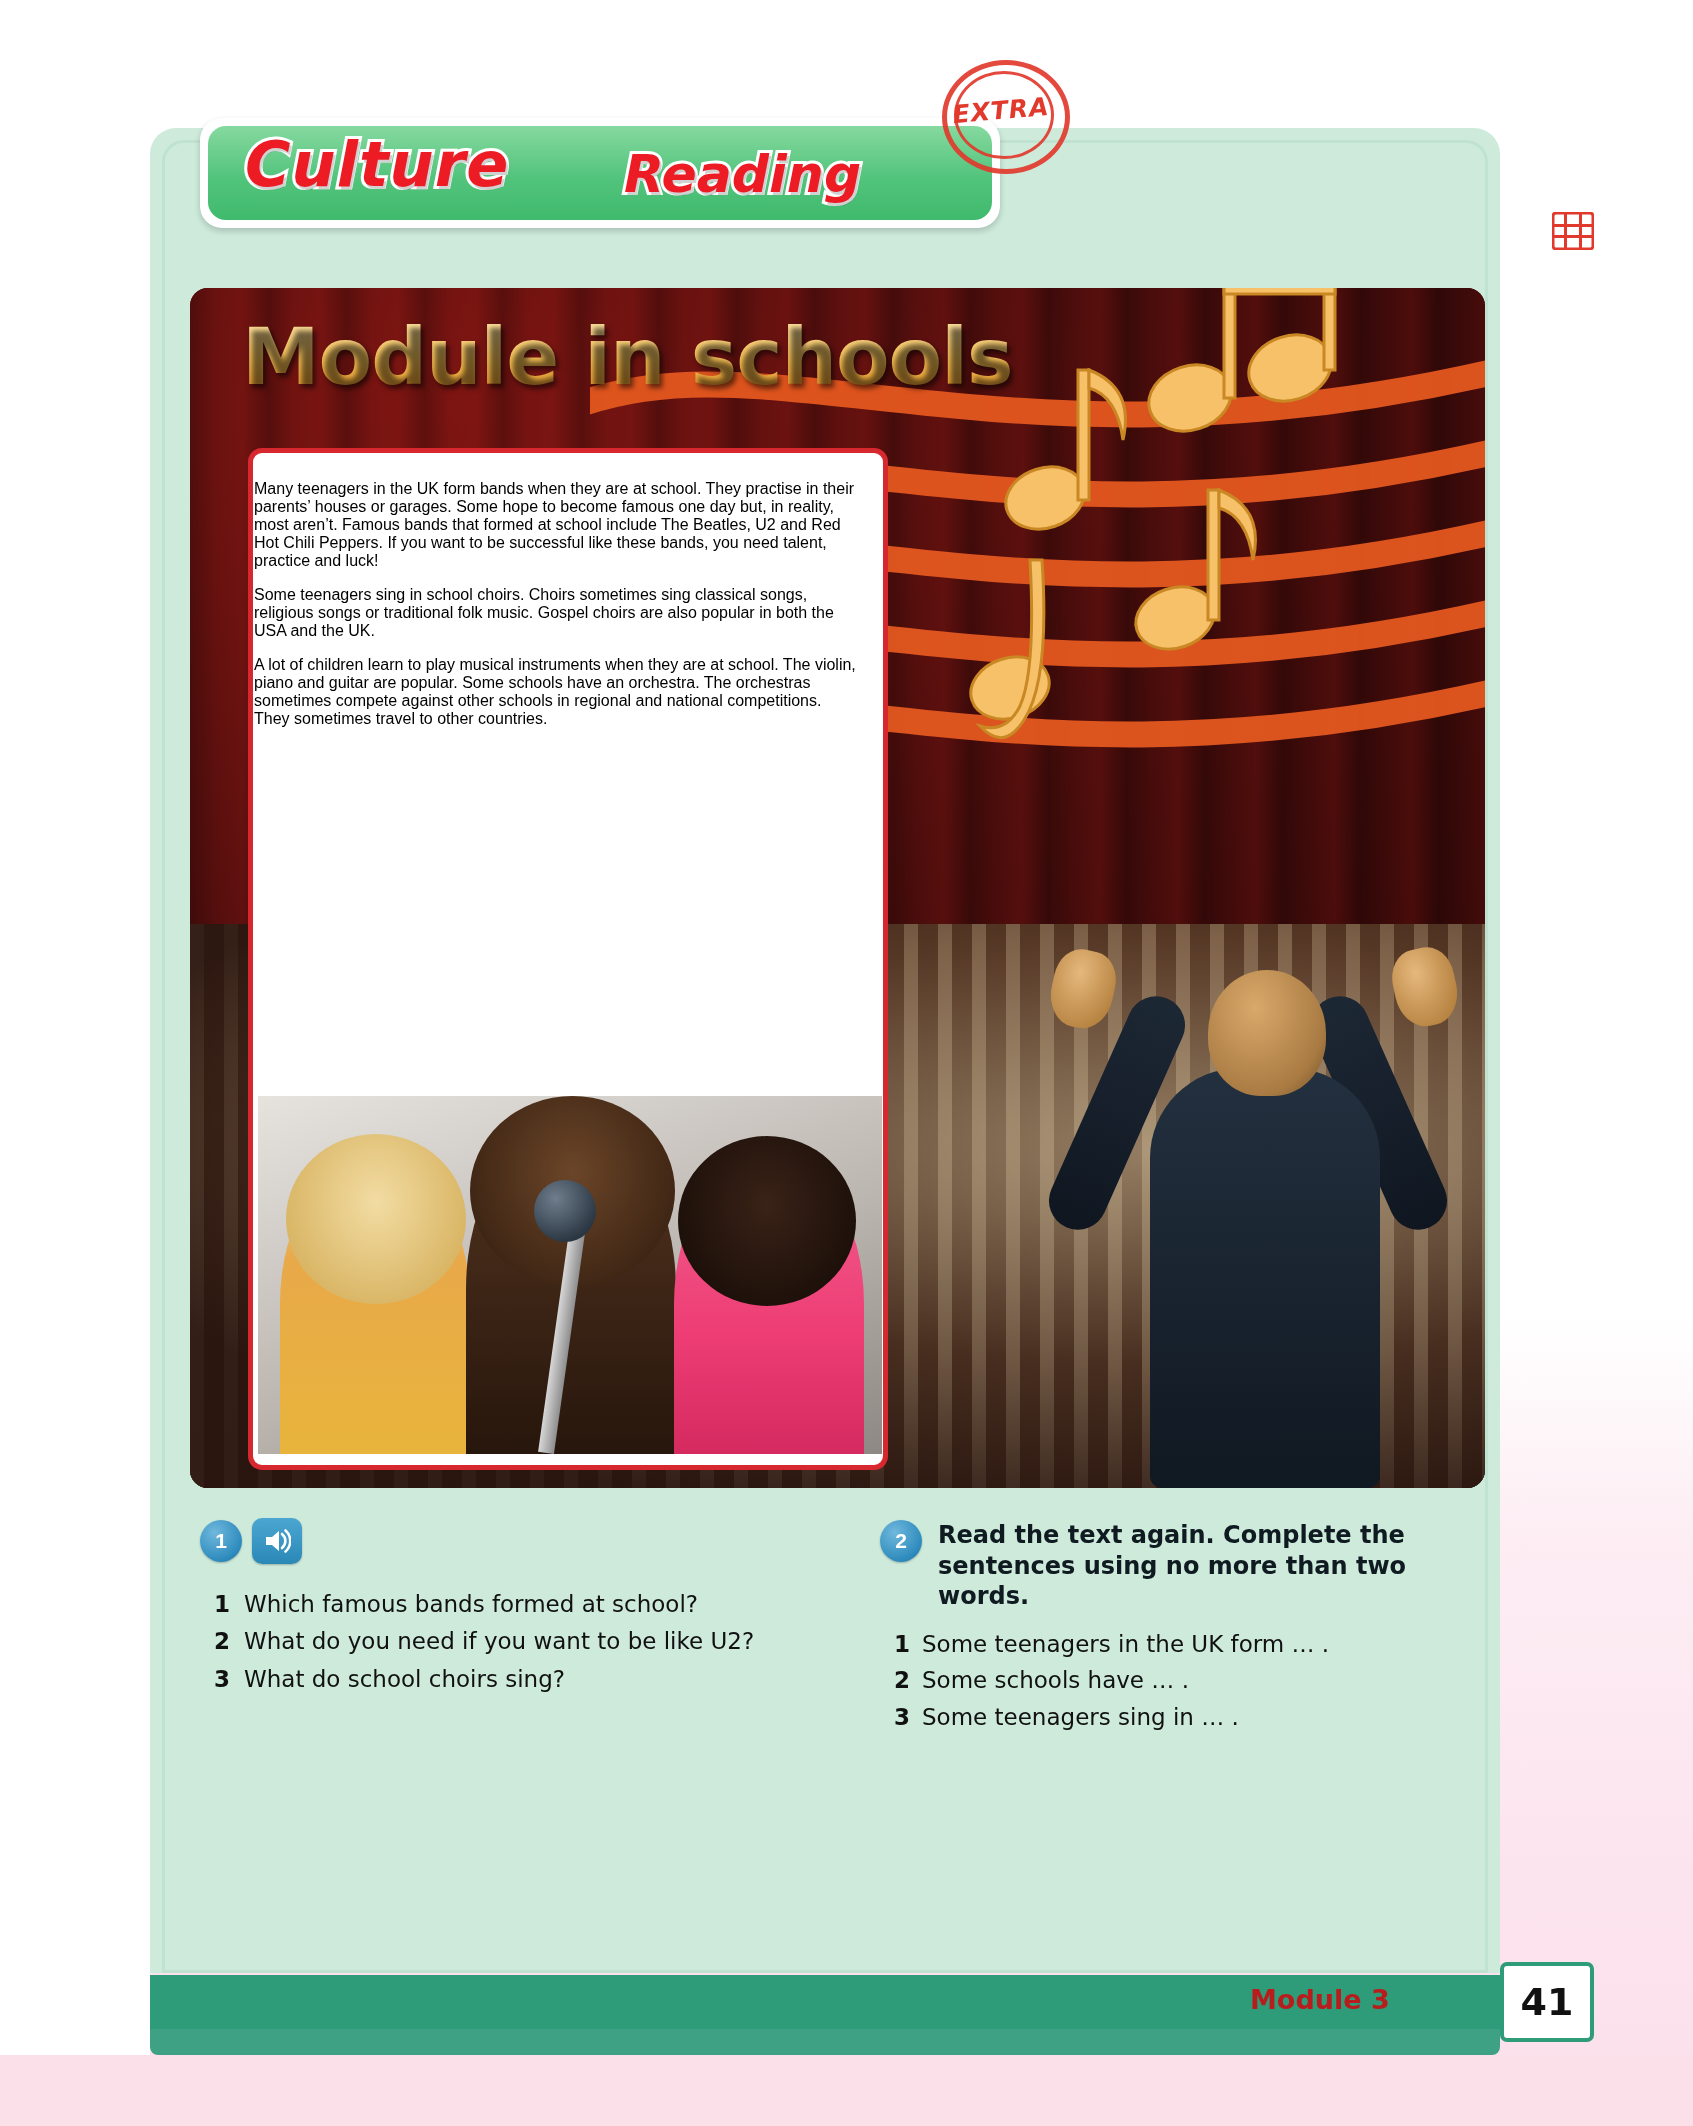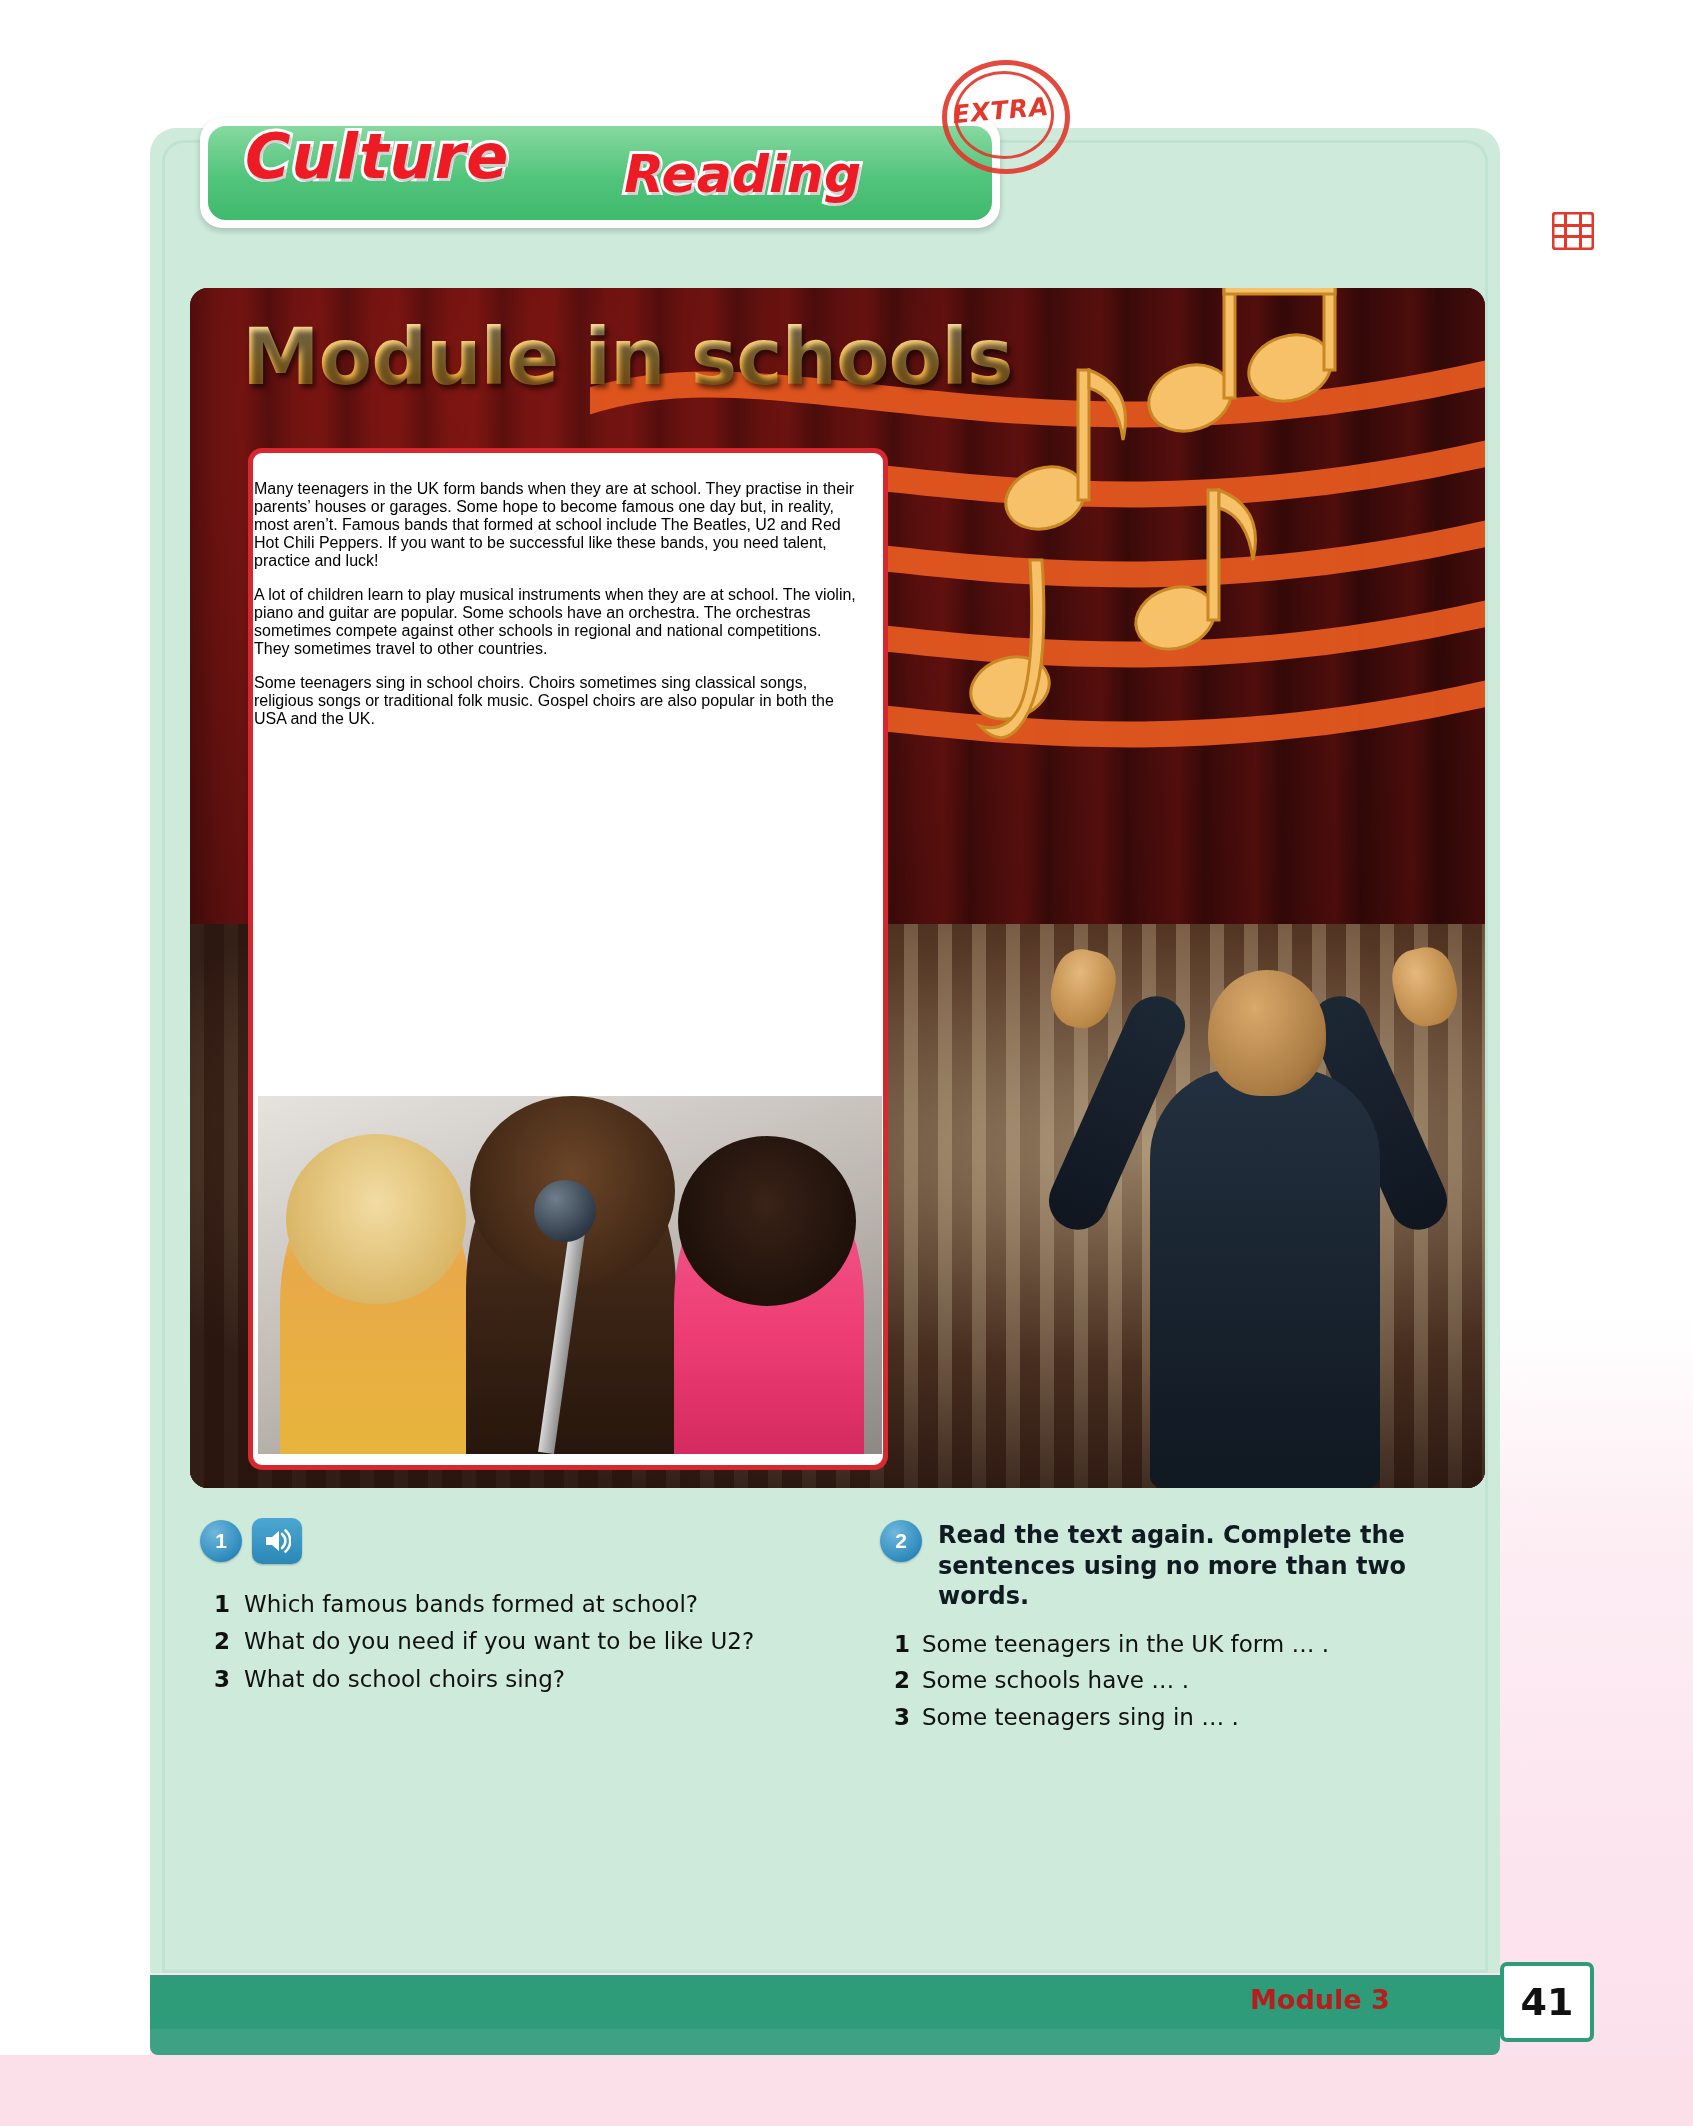--- a/index.html
+++ b/index.html
@@ -67,21 +67,21 @@
     left: 208px;
     top: 126px;
     width: 784px;
     height: 94px;
     background: linear-gradient(180deg,#86d99f 0%,#52c47c 55%,#3fba6d 100%);
     border-radius: 18px;
   }
   .header-culture {
     position: absolute;
     left: 245px;
-    top: 120px;
+    top: 128px;
     font-family: "DejaVu Sans", sans-serif;
     font-weight: bold;
     font-size: 62px;
     font-style: italic;
     color: #ed1c24;
     letter-spacing: 1px;
     -webkit-text-stroke: 6px #ffffff;
     paint-order: stroke fill;
     text-shadow: 2px 3px 0 rgba(0,0,0,0.18);
   }
@@ -447,22 +447,22 @@
     <div class="cond-body"></div>
     <div class="cond-head"></div>
   </div>
 </div>
 
 <div class="illus-title">Module in schools</div>
 
 <div class="textbox"></div>
 <div class="textbox-body">
   <p>Many teenagers in the UK form bands when they are at school. They practise in their parents’ houses or garages. Some hope to become famous one day but, in reality, most aren’t. Famous bands that formed at school include The Beatles, U2 and Red Hot Chili Peppers. If you want to be successful like these bands, you need talent, practice and luck!</p>
+  <p>Some teenagers sing in school choirs. Choirs sometimes sing classical songs, religious songs or traditional folk music. Gospel choirs are also popular in both the USA and the UK.</p>
   <p>A lot of children learn to play musical instruments when they are at school. The violin, piano and guitar are popular. Some schools have an orchestra. The orchestras sometimes compete against other schools in regional and national competitions. They sometimes travel to other countries.</p>
-  <p>Some teenagers sing in school choirs. Choirs sometimes sing classical songs, religious songs or traditional folk music. Gospel choirs are also popular in both the USA and the UK.</p>
 </div>
 
 <div class="singers-photo">
   <div class="sing-bg"></div>
   <div class="sing-girl g1"></div>
   <div class="g1-hair"></div>
   <div class="sing-girl g2"></div>
   <div class="g2-hair"></div>
   <div class="sing-girl g3"></div>
   <div class="g3-hair"></div>

